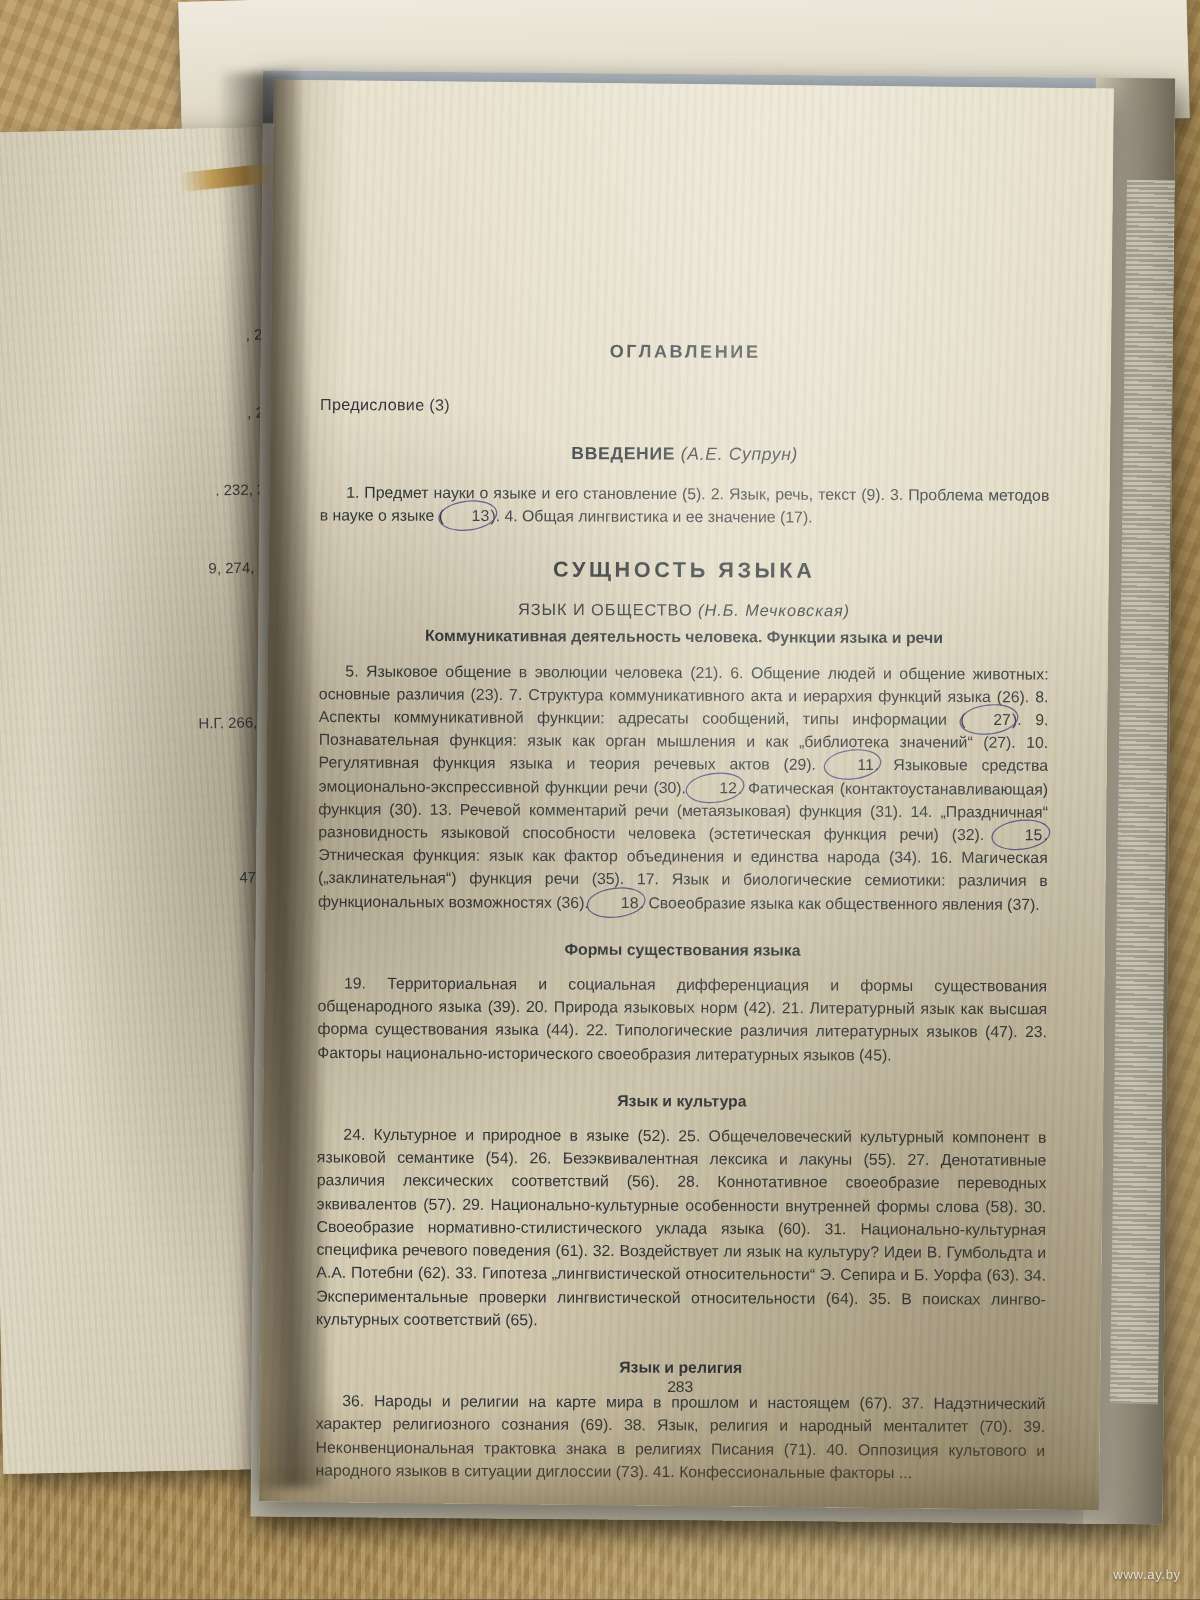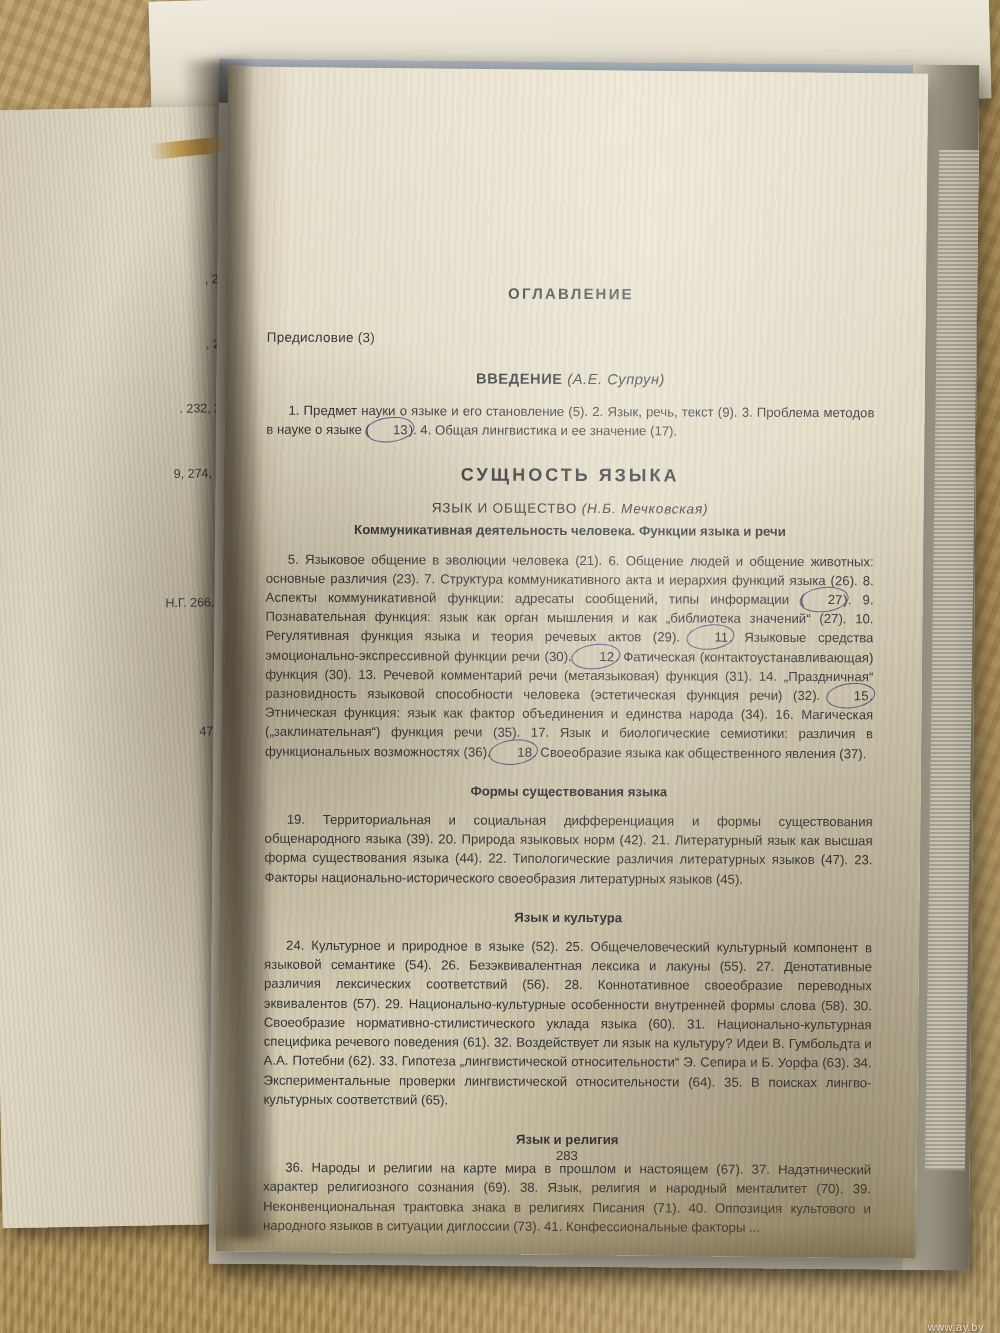--- a/index.html
+++ b/index.html
@@ -231,21 +231,21 @@
     border-radius: 50%;
     transform: rotate(-7deg) scaleX(1.05);
     opacity: .85;
     pointer-events: none;
   }
 
   
   .watermark {
     position: absolute;
     right: 16px;
-    bottom: 0;
+    bottom: 14px;
     font-size: 11px;
     color: rgba(255,255,255,0.75);
     letter-spacing: .5px;
     text-shadow: 0 1px 2px rgba(0,0,0,0.5);
   }
   .top-sheet {
     position: absolute;
     left: 150px; top: -10px;
     width: 840px; height: 120px;
     background: linear-gradient(180deg, #efeade 0%, #e2dcca 70%, #cdc6b0 100%);

